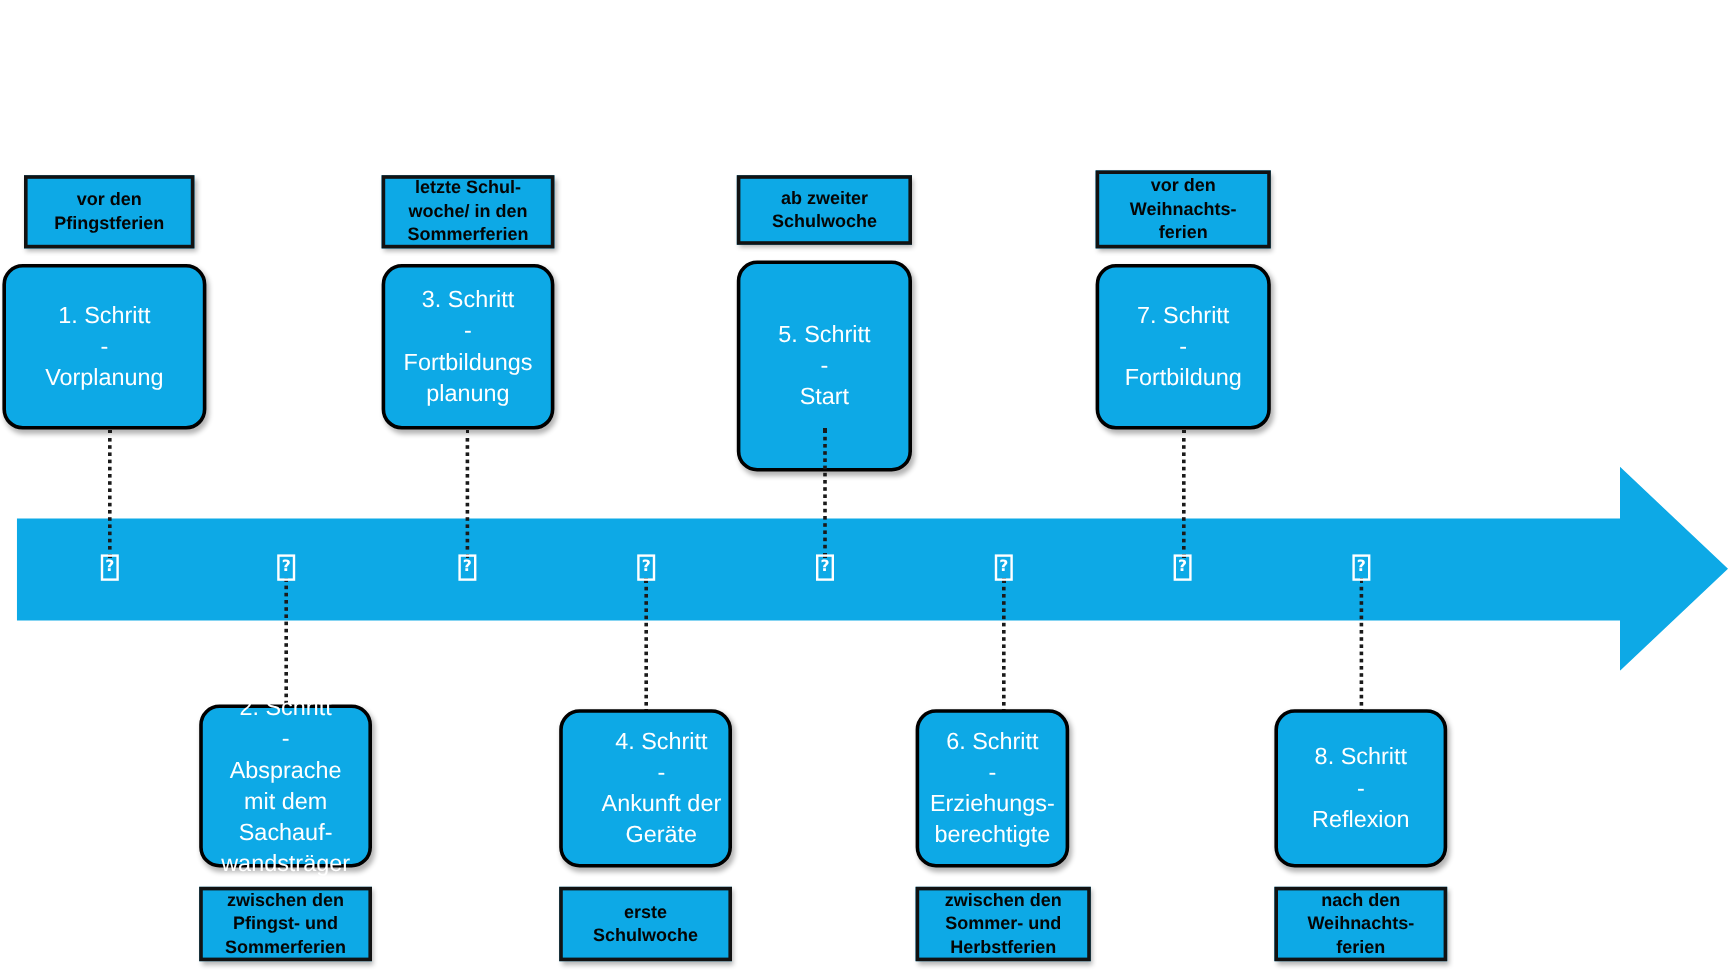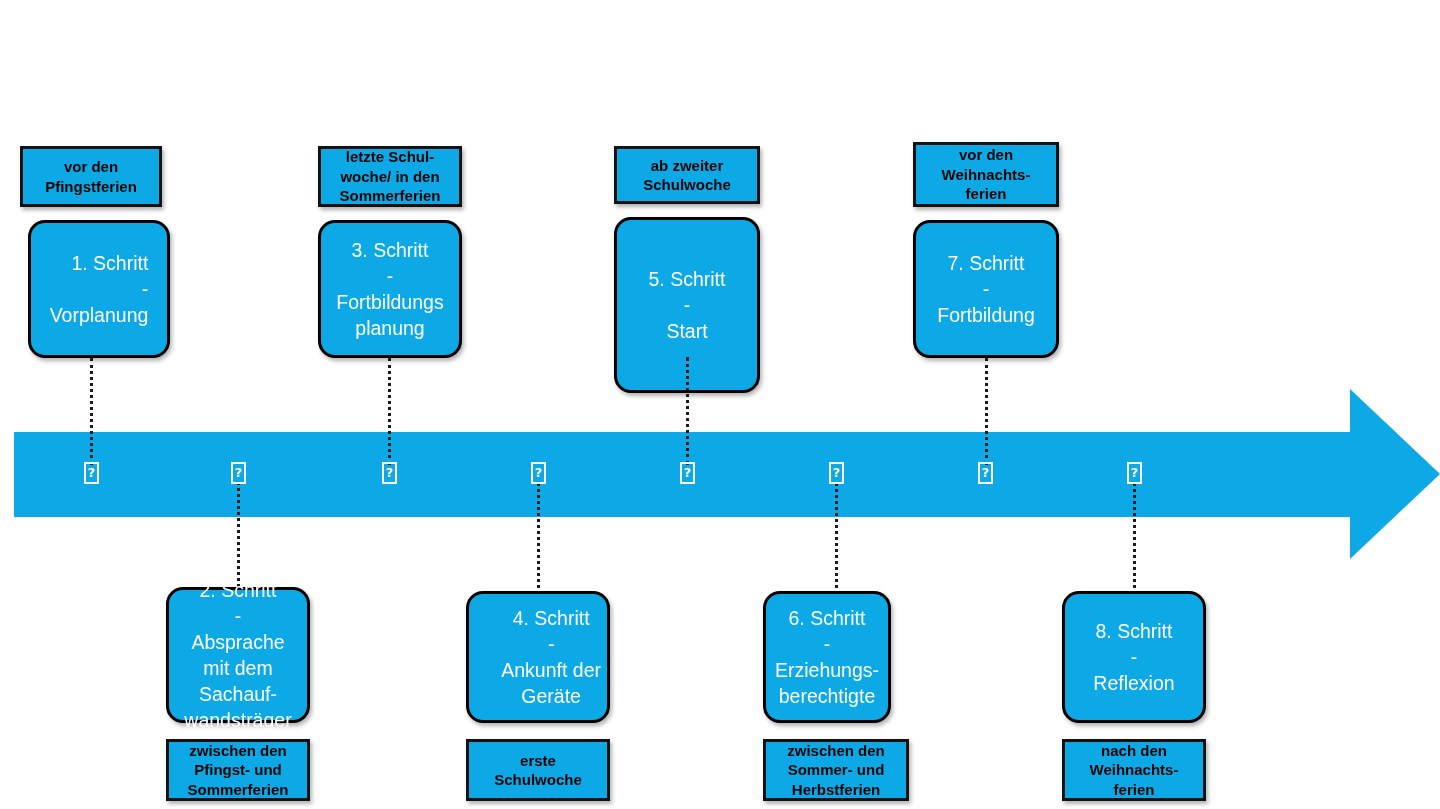--- a/index.html
+++ b/index.html
@@ -117,21 +117,21 @@
 
 
   <svg class="timeline-arrow" viewBox="0 0 1426 170" width="1426" height="170" xmlns="http://www.w3.org/2000/svg">
     <polygon points="0,43 1336,43 1336,0 1426,85 1336,170 1336,128 0,128" fill="#0DA9E6"></polygon>
   </svg>
 
   <div class="time-label" style="left:20px; top:146px; width:142px; height:61px;">
     <span class="label-text">vor den
 Pfingstferien</span>
   </div>
-  <div class="step-box" style="left:28px; top:220px; width:142px; height:138px;text-align:right;">
+  <div class="step-box" style="left:2px; top:220px; width:170px; height:138px;">
     <span class="step-text">1. Schritt
 -
 Vorplanung</span>
   </div>
   <div class="connector" style="left:90px; top:358px; height:107px;"></div>
 
   <div class="time-label" style="left:318px; top:146px; width:144px; height:61px;">
     <span class="label-text">letzte Schul-
 woche/ in den
 Sommerferien</span>

